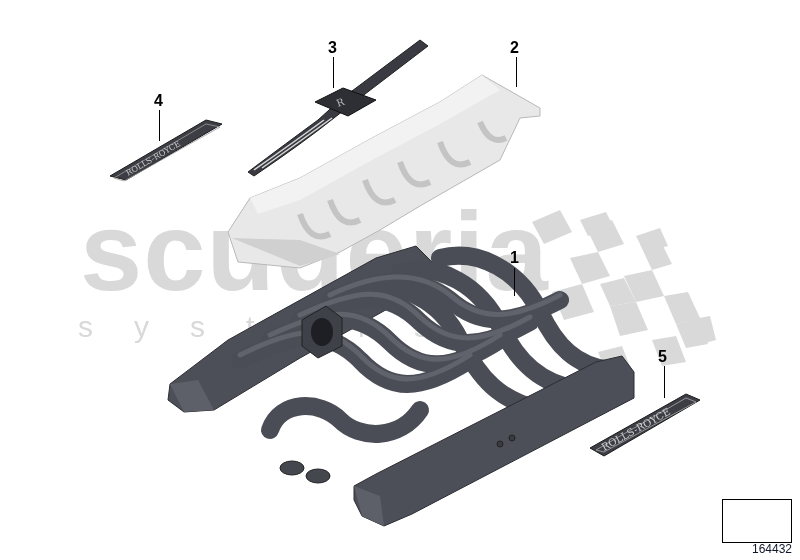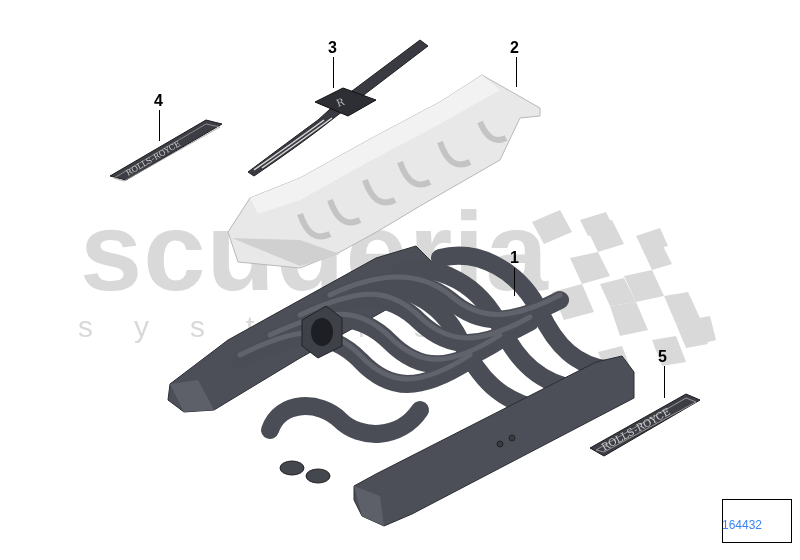--- a/index.html
+++ b/index.html
@@ -9,22 +9,22 @@
     .wm-text { position: absolute; color: #d9d9d9; font-family: "Liberation Sans", sans-serif;
                font-weight: bold; user-select: none; }
     .wm-main { left: 80px; top: 196px; font-size: 112px; letter-spacing: 1px; line-height: 1; }
     .wm-sub { left: 78px; top: 312px; font-size: 30px; letter-spacing: 0; line-height: 1; font-weight: normal; }
     .wm-sub span { display: inline-block; width: 56px; }
     .callout { position: absolute; font-family: "Liberation Sans", sans-serif; font-weight: bold;
                font-size: 16px; color: #000; line-height: 1; }
     .leader { position: absolute; width: 1px; background: #000; }
     .ref-box { position: absolute; left: 722px; top: 499px; width: 68px; height: 42px;
                border: 1px solid #000; background: #fff; }
-    .ref-num { position: absolute; left: 722px; top: 518px; width: 70px; text-align: left;
-               font-size: 12px; color: #3b82f6; font-family: "Liberation Sans", sans-serif; }
+    .ref-num { position: absolute; left: 722px; top: 542px; width: 70px; text-align: right;
+               font-size: 12px; color: #0f172a; font-family: "Liberation Sans", sans-serif; }
     svg { position: absolute; left: 0; top: 0; }
   </style>
 </head>
 <body>
 
 <div class="stage">
 
   <div class="wm-text wm-main">scuderia</div>
   <div class="wm-text wm-sub">
     <span>s</span><span>y</span><span>s</span><span>t</span><span>e</span><span>m</span><span>s</span>

